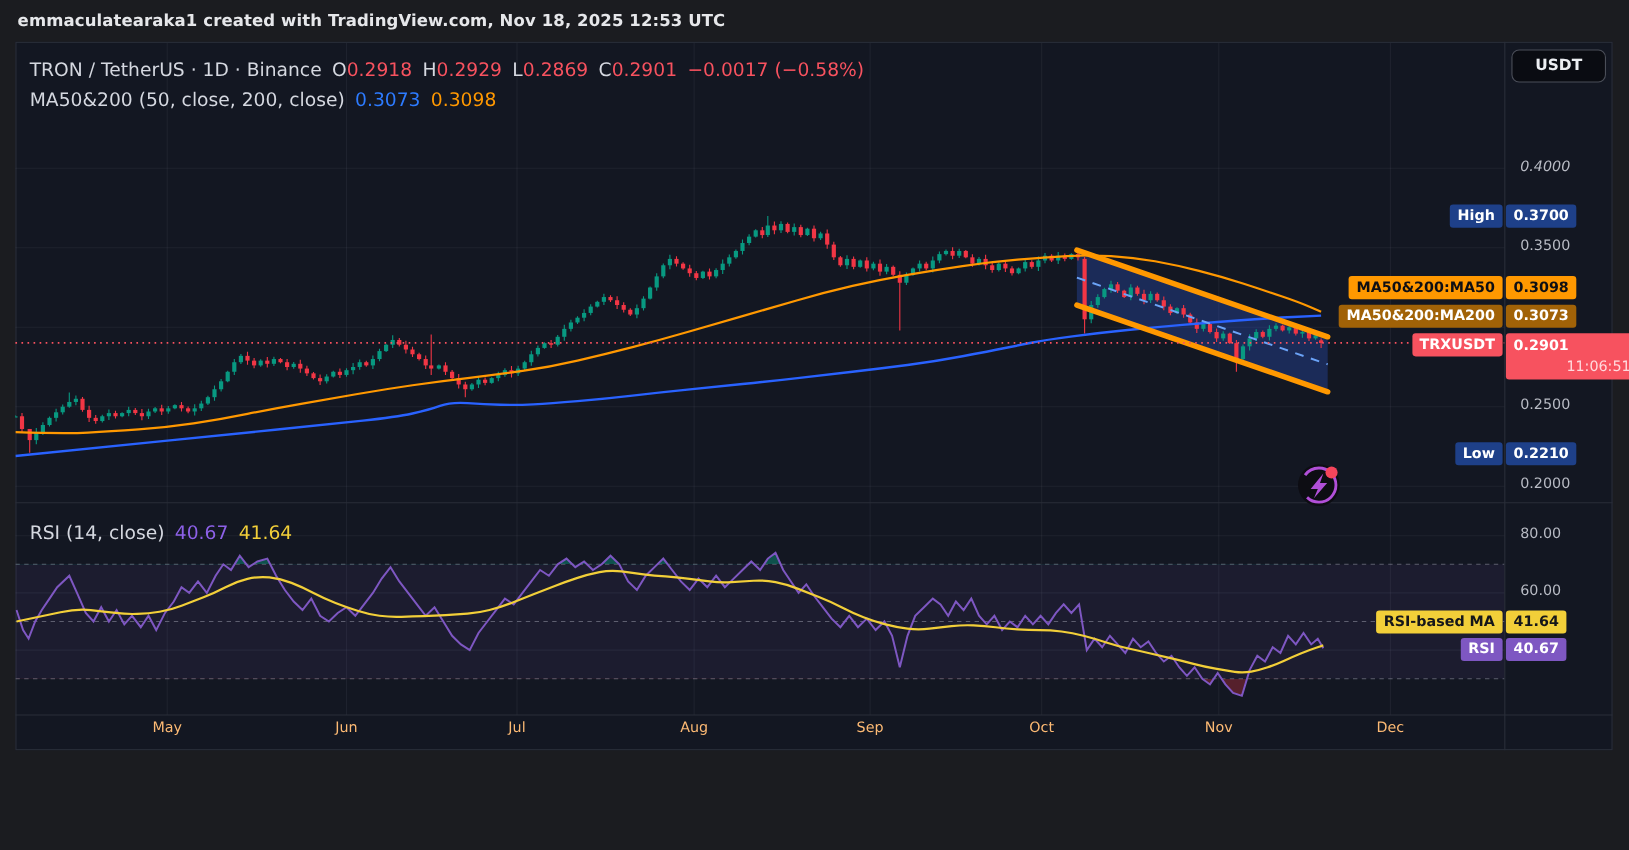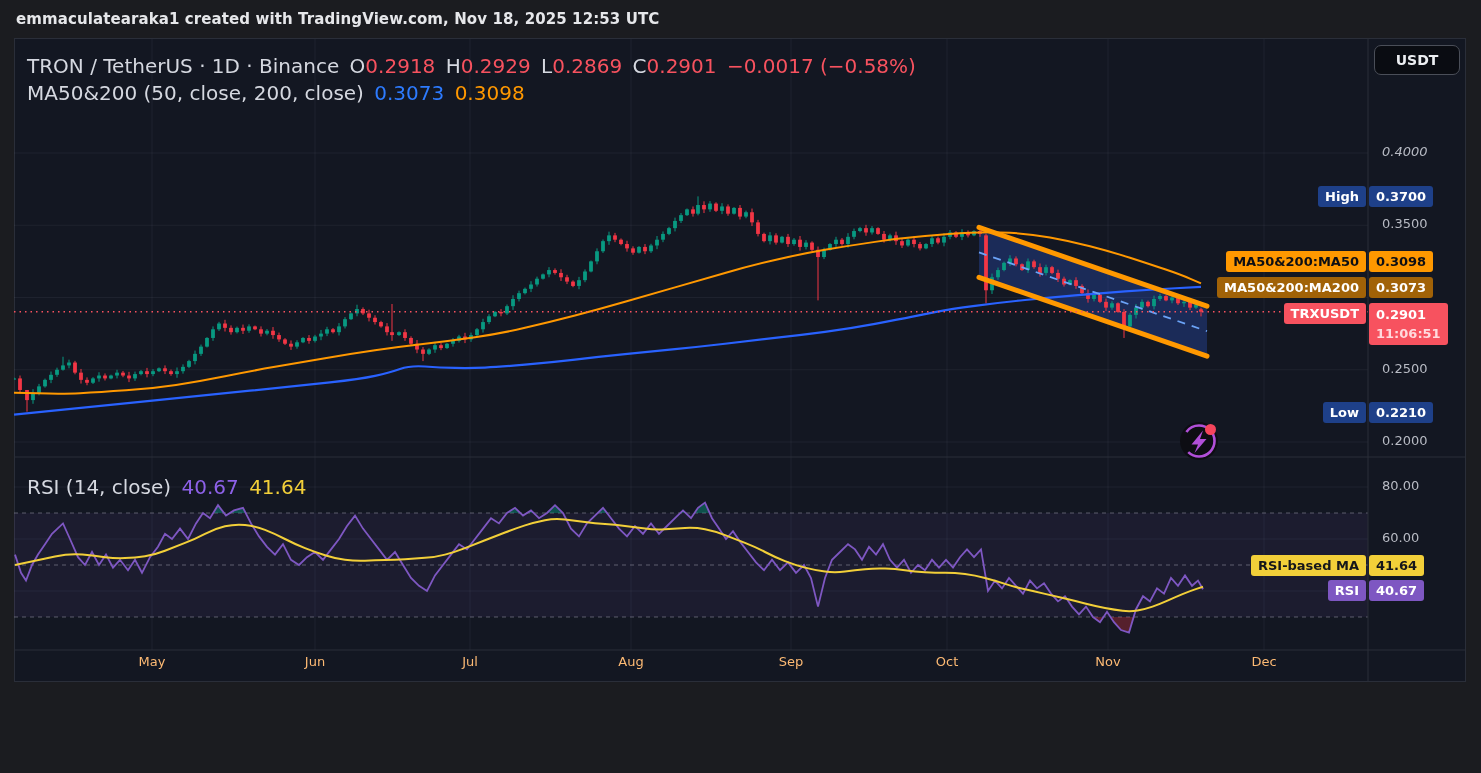--- a/index.html
+++ b/index.html
@@ -1,21 +1,21 @@
 <!DOCTYPE html>
 <html><head>
 <meta charset="utf-8">
 <style>
   html,body{margin:0;padding:0;background:#1b1c20;}
   #stage{position:relative;width:1481px;height:773px;background:#1b1c20;overflow:hidden;
          font-family:"DejaVu Sans","Liberation Sans",sans-serif;}
   #watermark{position:absolute;left:16px;top:10px;font-size:15px;font-weight:bold;color:#e6e7ea;letter-spacing:.1px;}
   #chart-frame{position:absolute;left:14px;top:38px;width:1452px;height:644px;background:#131722;border:1px solid #2a2e39;box-sizing:border-box;}
   #chart-svg{position:absolute;left:0;top:0;}
-  .legend-row{position:absolute;font-size:20px;color:#d5d8e0;white-space:nowrap;}
+  .legend-row{position:absolute;font-size:17px;color:#d5d8e0;white-space:nowrap;}
   .legend-row .dim{color:#d5d8e0;}
   .legend-row .red{color:#f7525f;}
   .legend-row .blue{color:#2d7bff;}
   .legend-row .orange{color:#ff9800;}
   .legend-row .purple{color:#8d61e8;}
   .legend-row .yellow{color:#f2cf39;}
   .legend-row span{margin-right:4px;}
   .ohlc-letter{margin-right:0 !important;}
   #usdt-btn{position:absolute;left:1374px;top:45px;width:84px;height:28px;background:#0a0c12;border:1.5px solid #4a4e58;
             border-radius:7px;color:#eceef2;font-size:14px;font-weight:bold;display:flex;align-items:center;justify-content:center;cursor:pointer;}
@@ -24,21 +24,21 @@
   .badge{position:absolute;font-size:13px;font-weight:bold;border-radius:3px;padding:2px 7px;line-height:17px;white-space:nowrap;}
   .badge.val{left:1369px;}
   .badge.tag{right:115px;text-align:right;}
   .navy{background:#1e4089;color:#fff;}
   .orange-bg{background:#ff9800;color:#0e0f14;}
   .blue-bg{background:#a16207;color:#fff;}
   .red-bg{background:#f7525f;color:#fff;}
   .yellow-bg{background:#f2cf39;color:#15161a;}
   .purple-bg{background:#7e57c2;color:#fff;}
   #trx-badge{line-height:19px;}
-  #trx-badge .cd{color:#ffd9dd;font-weight:bold;}
+  #trx-badge .cd{color:#ffd9dd;font-weight:normal;margin-left:48px;}
   #footer{position:absolute;left:33px;top:708px;display:flex;align-items:center;gap:13px;}
   #brand-text{font-size:27px;font-weight:bold;color:#cfd0d3;letter-spacing:.3px;}
 </style>
 </head>
 <body>
 
 <div id="stage">
 
   <div id="watermark">emmaculatearaka1 created with TradingView.com, Nov 18, 2025 12:53 UTC</div>
 

